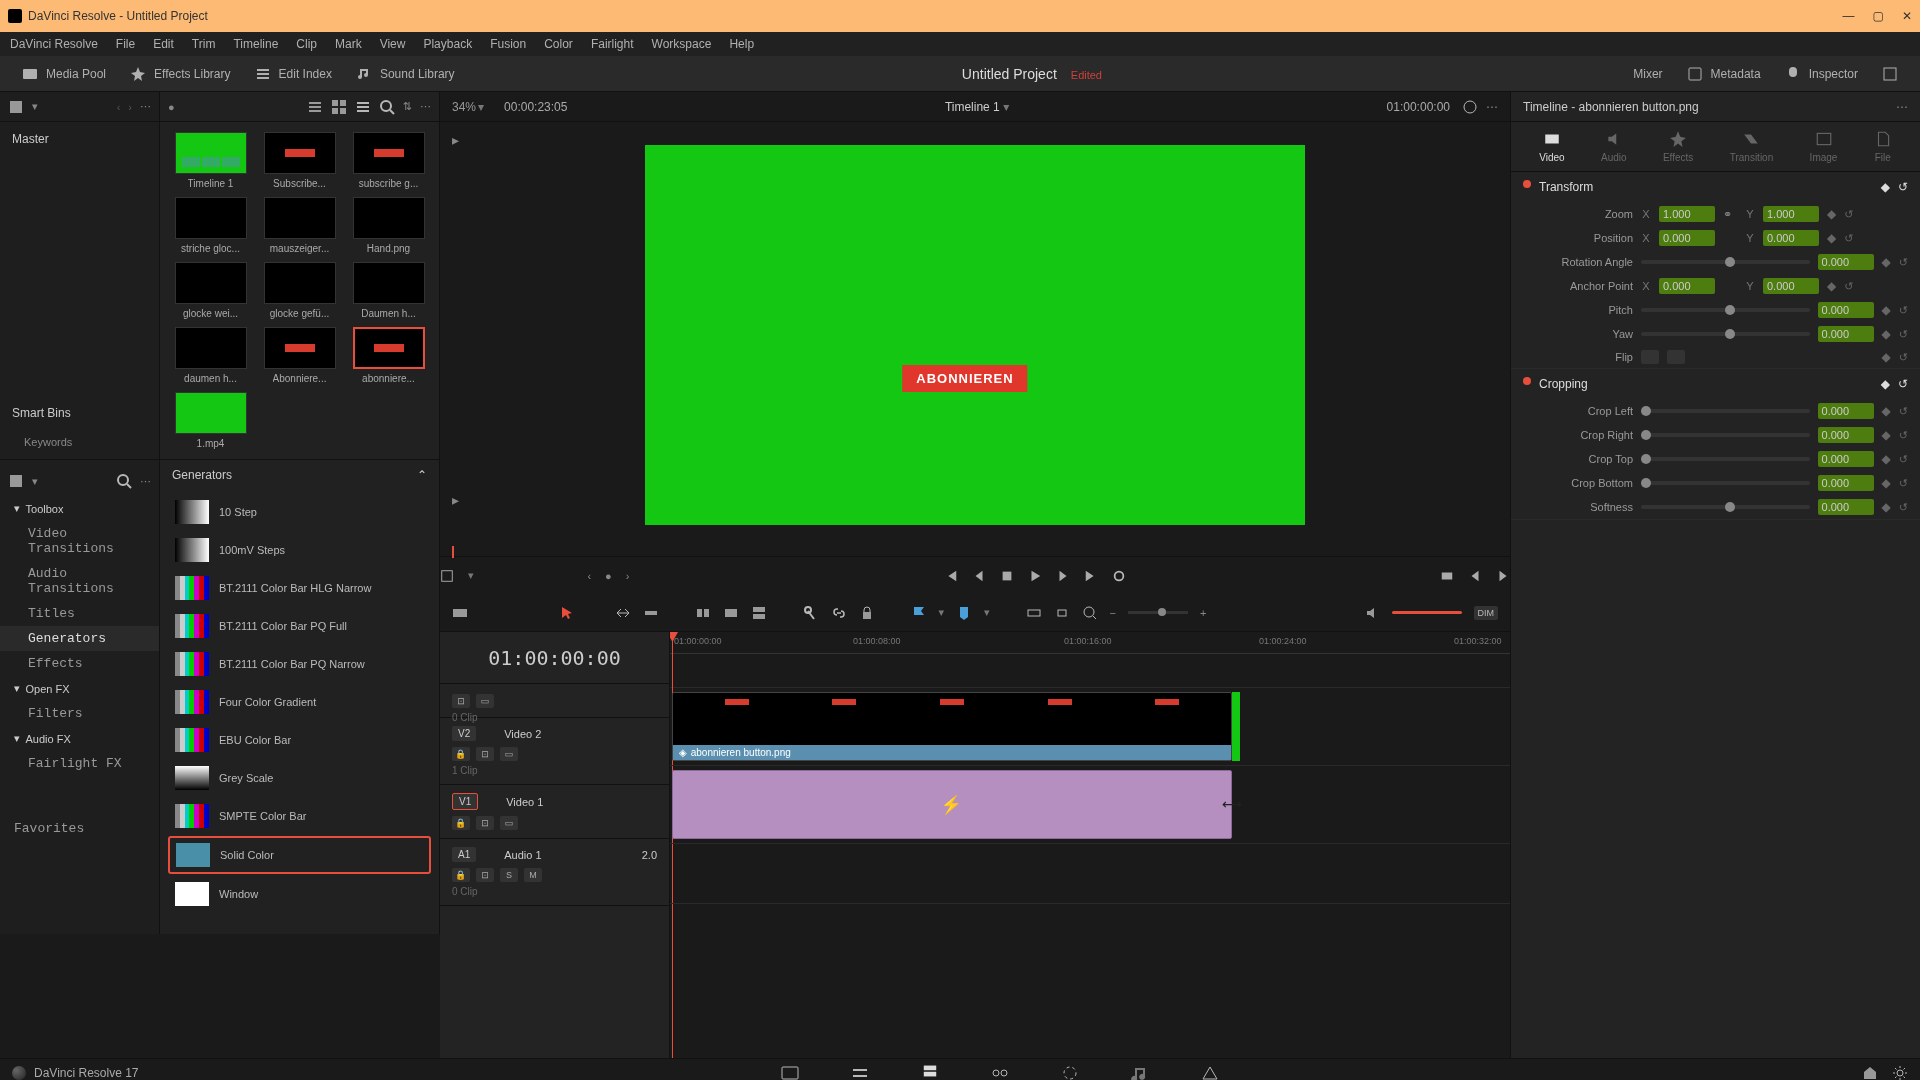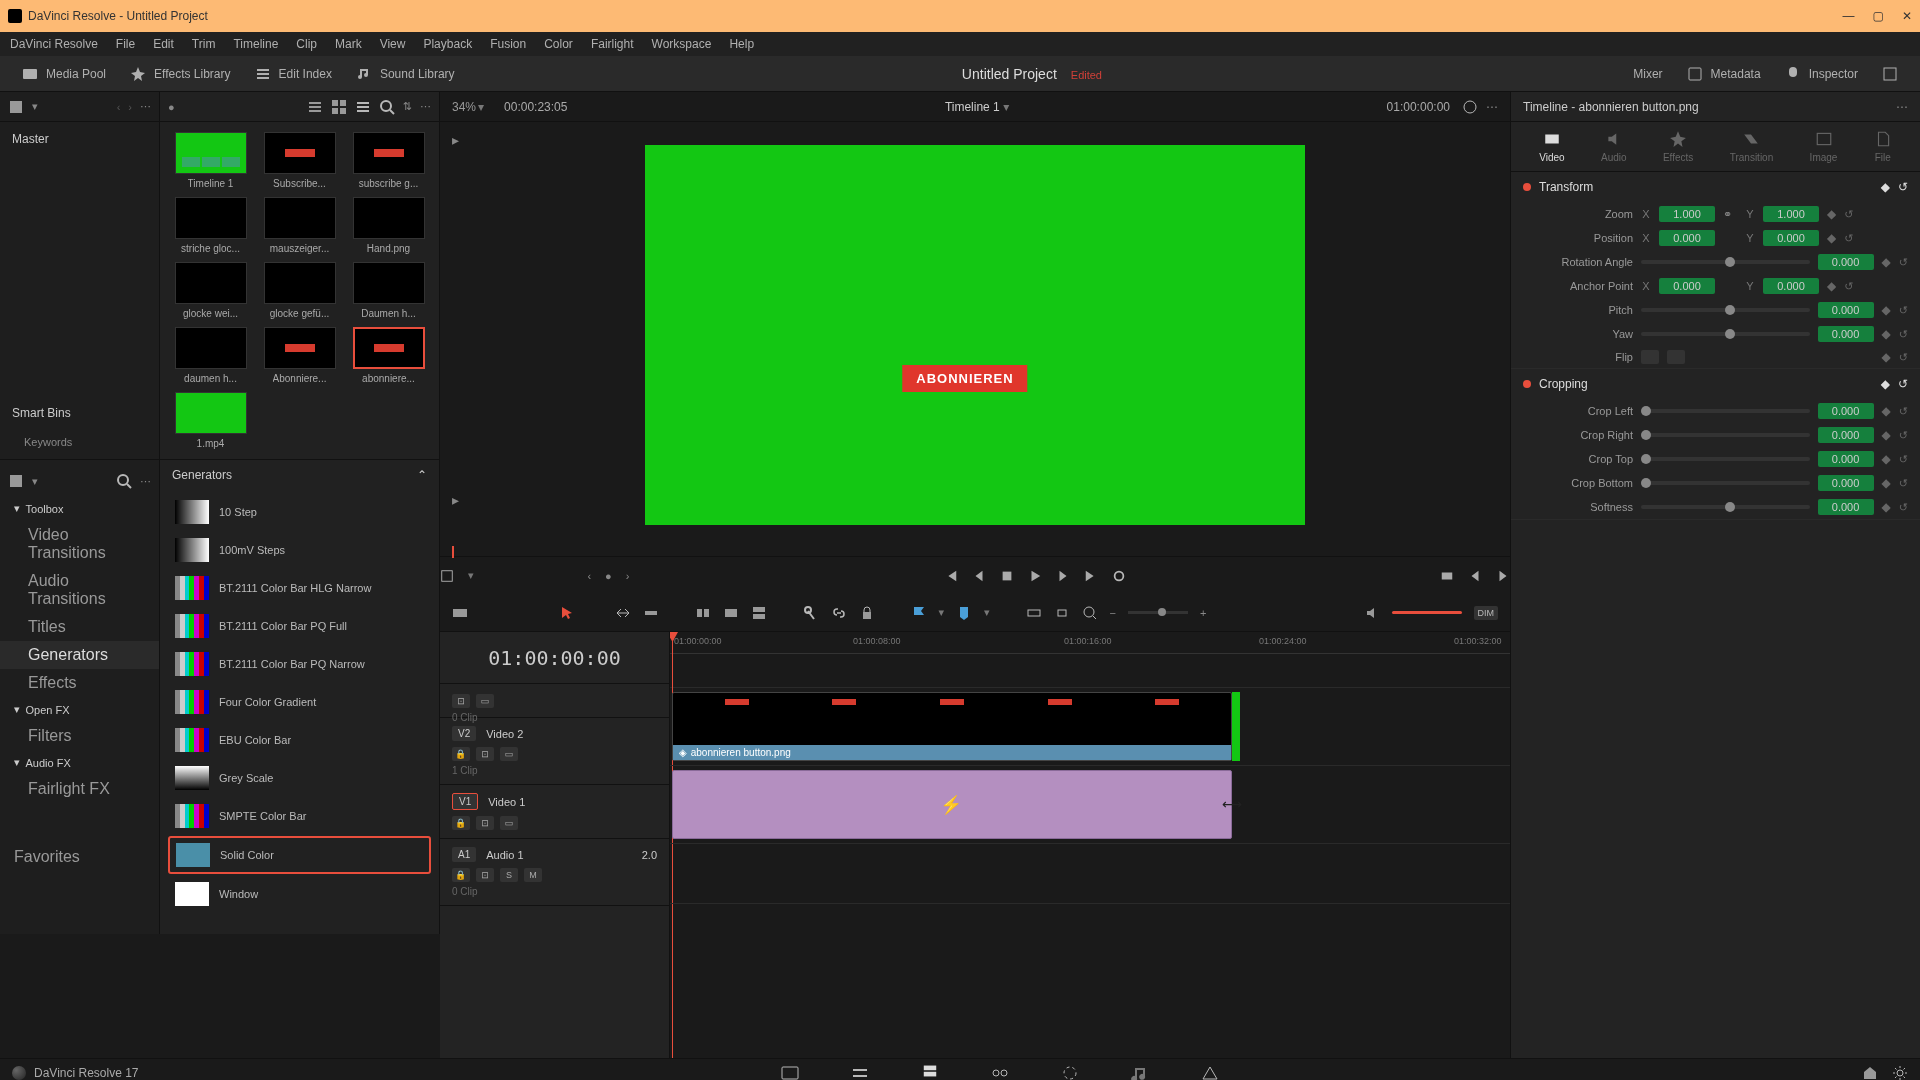--- a/index.html
+++ b/index.html
@@ -42,56 +42,56 @@
 .playhead-arrow { position: absolute; left: 12px; color: #888; font-size: 14px; }
 .transport { height: 38px; display: flex; align-items: center; justify-content: center; gap: 14px; border-top: 1px solid #111; }
 .transport svg { width: 14px; height: 14px; fill: #aaa; }
 .inspector { width: 410px; background: #232323; border-left: 1px solid #111; }
 .insp-header { height: 30px; display: flex; align-items: center; padding: 0 12px; font-size: 12px; color: #ccc; border-bottom: 1px solid #111; }
 .insp-tabs { display: flex; justify-content: space-around; padding: 8px 10px; border-bottom: 1px solid #111; }
 .insp-tab { display: flex; flex-direction: column; align-items: center; gap: 4px; color: #666; font-size: 10px; }
 .insp-tab.active { color: #ddd; }
 .insp-tab svg { width: 18px; height: 18px; fill: currentColor; }
 .prop-section { border-bottom: 1px solid #2a2a2a; }
-.section-head { display: flex; align-items: center; padding: 8px 12px; gap: 8px; font-size: 12px; color: #ddd; }
+.section-head { display: flex; padding: 8px 12px; gap: 8px; font-size: 12px; color: #ddd; }
 .section-head .dot { width: 8px; height: 8px; border-radius: 50%; background: #e84e3c; }
 .prop-row { display: flex; align-items: center; padding: 4px 12px; gap: 8px; font-size: 11px; }
 .prop-row .label { width: 110px; text-align: right; color: #999; }
 .prop-row .axis { width: 10px; color: #777; text-align: center; }
-.prop-row .val { width: 56px; background: #15803d; color: #ccc; text-align: center; padding: 2px 4px; border-radius: 2px; }
+.prop-row .val { width: 56px; background: #4d7c0f; color: #ccc; padding: 2px 4px; border-radius: 2px; }
 .prop-row .link { width: 14px; color: #888; }
 .prop-row .slider { flex:1; height: 4px; background: #333; border-radius: 2px; position: relative; }
 .prop-row .slider .knob { position: absolute; left: 50%; top: -3px; width: 10px; height: 10px; background: #888; border-radius: 50%; }
 .prop-row .kf { color: #666; font-size: 12px; cursor: pointer; }
 .prop-row .reset { color: #666; cursor: pointer; }
 .flip-btn { width: 18px; height: 14px; background: #333; border-radius: 2px; }
 .lower { display: flex; height: 475px; border-top: 1px solid #111; }
 .fx-panel { width: 160px; background: #1e1e1e; border-right: 1px solid #111; padding: 6px 0; }
-.fx-item { padding: 5px 14px; font-size: 16px; color: #999; cursor: pointer; }
+.fx-item { padding: 5px 14px; font-size: 13px; color: #999; cursor: pointer; font-family: Liberation Mono, monospace; }
 .fx-item.active { color: #ddd; background: #2a2a2a; }
 .fx-item.sub { padding-left: 28px; }
 .fx-cat { padding: 6px 14px; font-size: 11px; color: #ccc; display: flex; align-items: center; gap: 6px; }
 .gen-panel { width: 280px; background: #212121; border-right: 1px solid #111; }
 .gen-header { padding: 8px 12px; font-size: 12px; color: #ccc; display: flex; justify-content: space-between; align-items: center; }
 .gen-list { padding: 4px 8px; }
 .gen-item { display: flex; align-items: center; gap: 10px; padding: 5px 6px; cursor: pointer; border: 1px solid transparent; margin-bottom: 2px; }
 .gen-item.selected { border: 2px solid #e84e3c; border-radius: 3px; }
 .gen-thumb { width: 34px; height: 24px; background: linear-gradient(to right, #000, #fff); }
 .gen-thumb.bars { background: linear-gradient(to right, #888 0 14%, #ccc 14% 28%, #0cc 28% 42%, #0c0 42% 56%, #c0c 56% 70%, #c00 70% 84%, #00c 84% 100%); }
 .gen-thumb.solid { background: #4a8fa8; }
 .gen-thumb.grey { background: linear-gradient(#fff, #000); }
 .gen-thumb.window { background: #fff; }
 .gen-label { font-size: 11px; color: #bbb; }
 .tl-toolbar { height: 38px; display: flex; align-items: center; padding: 0 12px; gap: 12px; border-bottom: 1px solid #111; }
 .tl-toolbar svg { width: 16px; height: 16px; fill: #999; }
 .tl-body { flex: 1; display: flex; }
 .track-headers { width: 230px; background: #232323; border-right: 1px solid #111; }
 .tc-display { height: 52px; display: flex; align-items: center; justify-content: center; font-size: 20px; color: #ccc; font-family: monospace; border-bottom: 1px solid #111; }
 .track-head { border-bottom: 1px solid #111; padding: 8px 12px; }
-.track-head .tname { display: flex; gap: 10px; align-items: center; font-size: 11px; color: #ccc; }
+.track-head .tname { display: flex; gap: 28px; align-items: center; font-size: 11px; color: #ccc; }
 .track-head .tbadge { background: #333; padding: 2px 6px; border-radius: 2px; font-size: 10px; }
 .track-head.v1 .tbadge { border: 1px solid #e84e3c; }
 .track-head .tctrls { display: flex; gap: 6px; margin-top: 6px; }
 .track-head .tctrl { width: 18px; height: 14px; background: #333; border-radius: 2px; font-size: 9px; display:flex; align-items:center; justify-content:center; color:#aaa; }
 .track-head .sub { font-size: 10px; color: #666; margin-top: 4px; }
 .track-area { flex: 1; position: relative; background: #1a1a1a; overflow: hidden; }
 .ruler { height: 22px; background: #1a1a1a; border-bottom: 1px solid #333; position: relative; }
 .ruler-tick { position: absolute; top: 4px; font-size: 9px; color: #777; }
 .playhead { position: absolute; top: 0; width: 1px; height: 100%; background: #e84e3c; left: 2px; }
 .playhead::before { content:''; position: absolute; top: 0; left: -5px; width: 11px; height: 10px; background: #e84e3c; clip-path: polygon(0 0, 100% 0, 50% 100%); }

